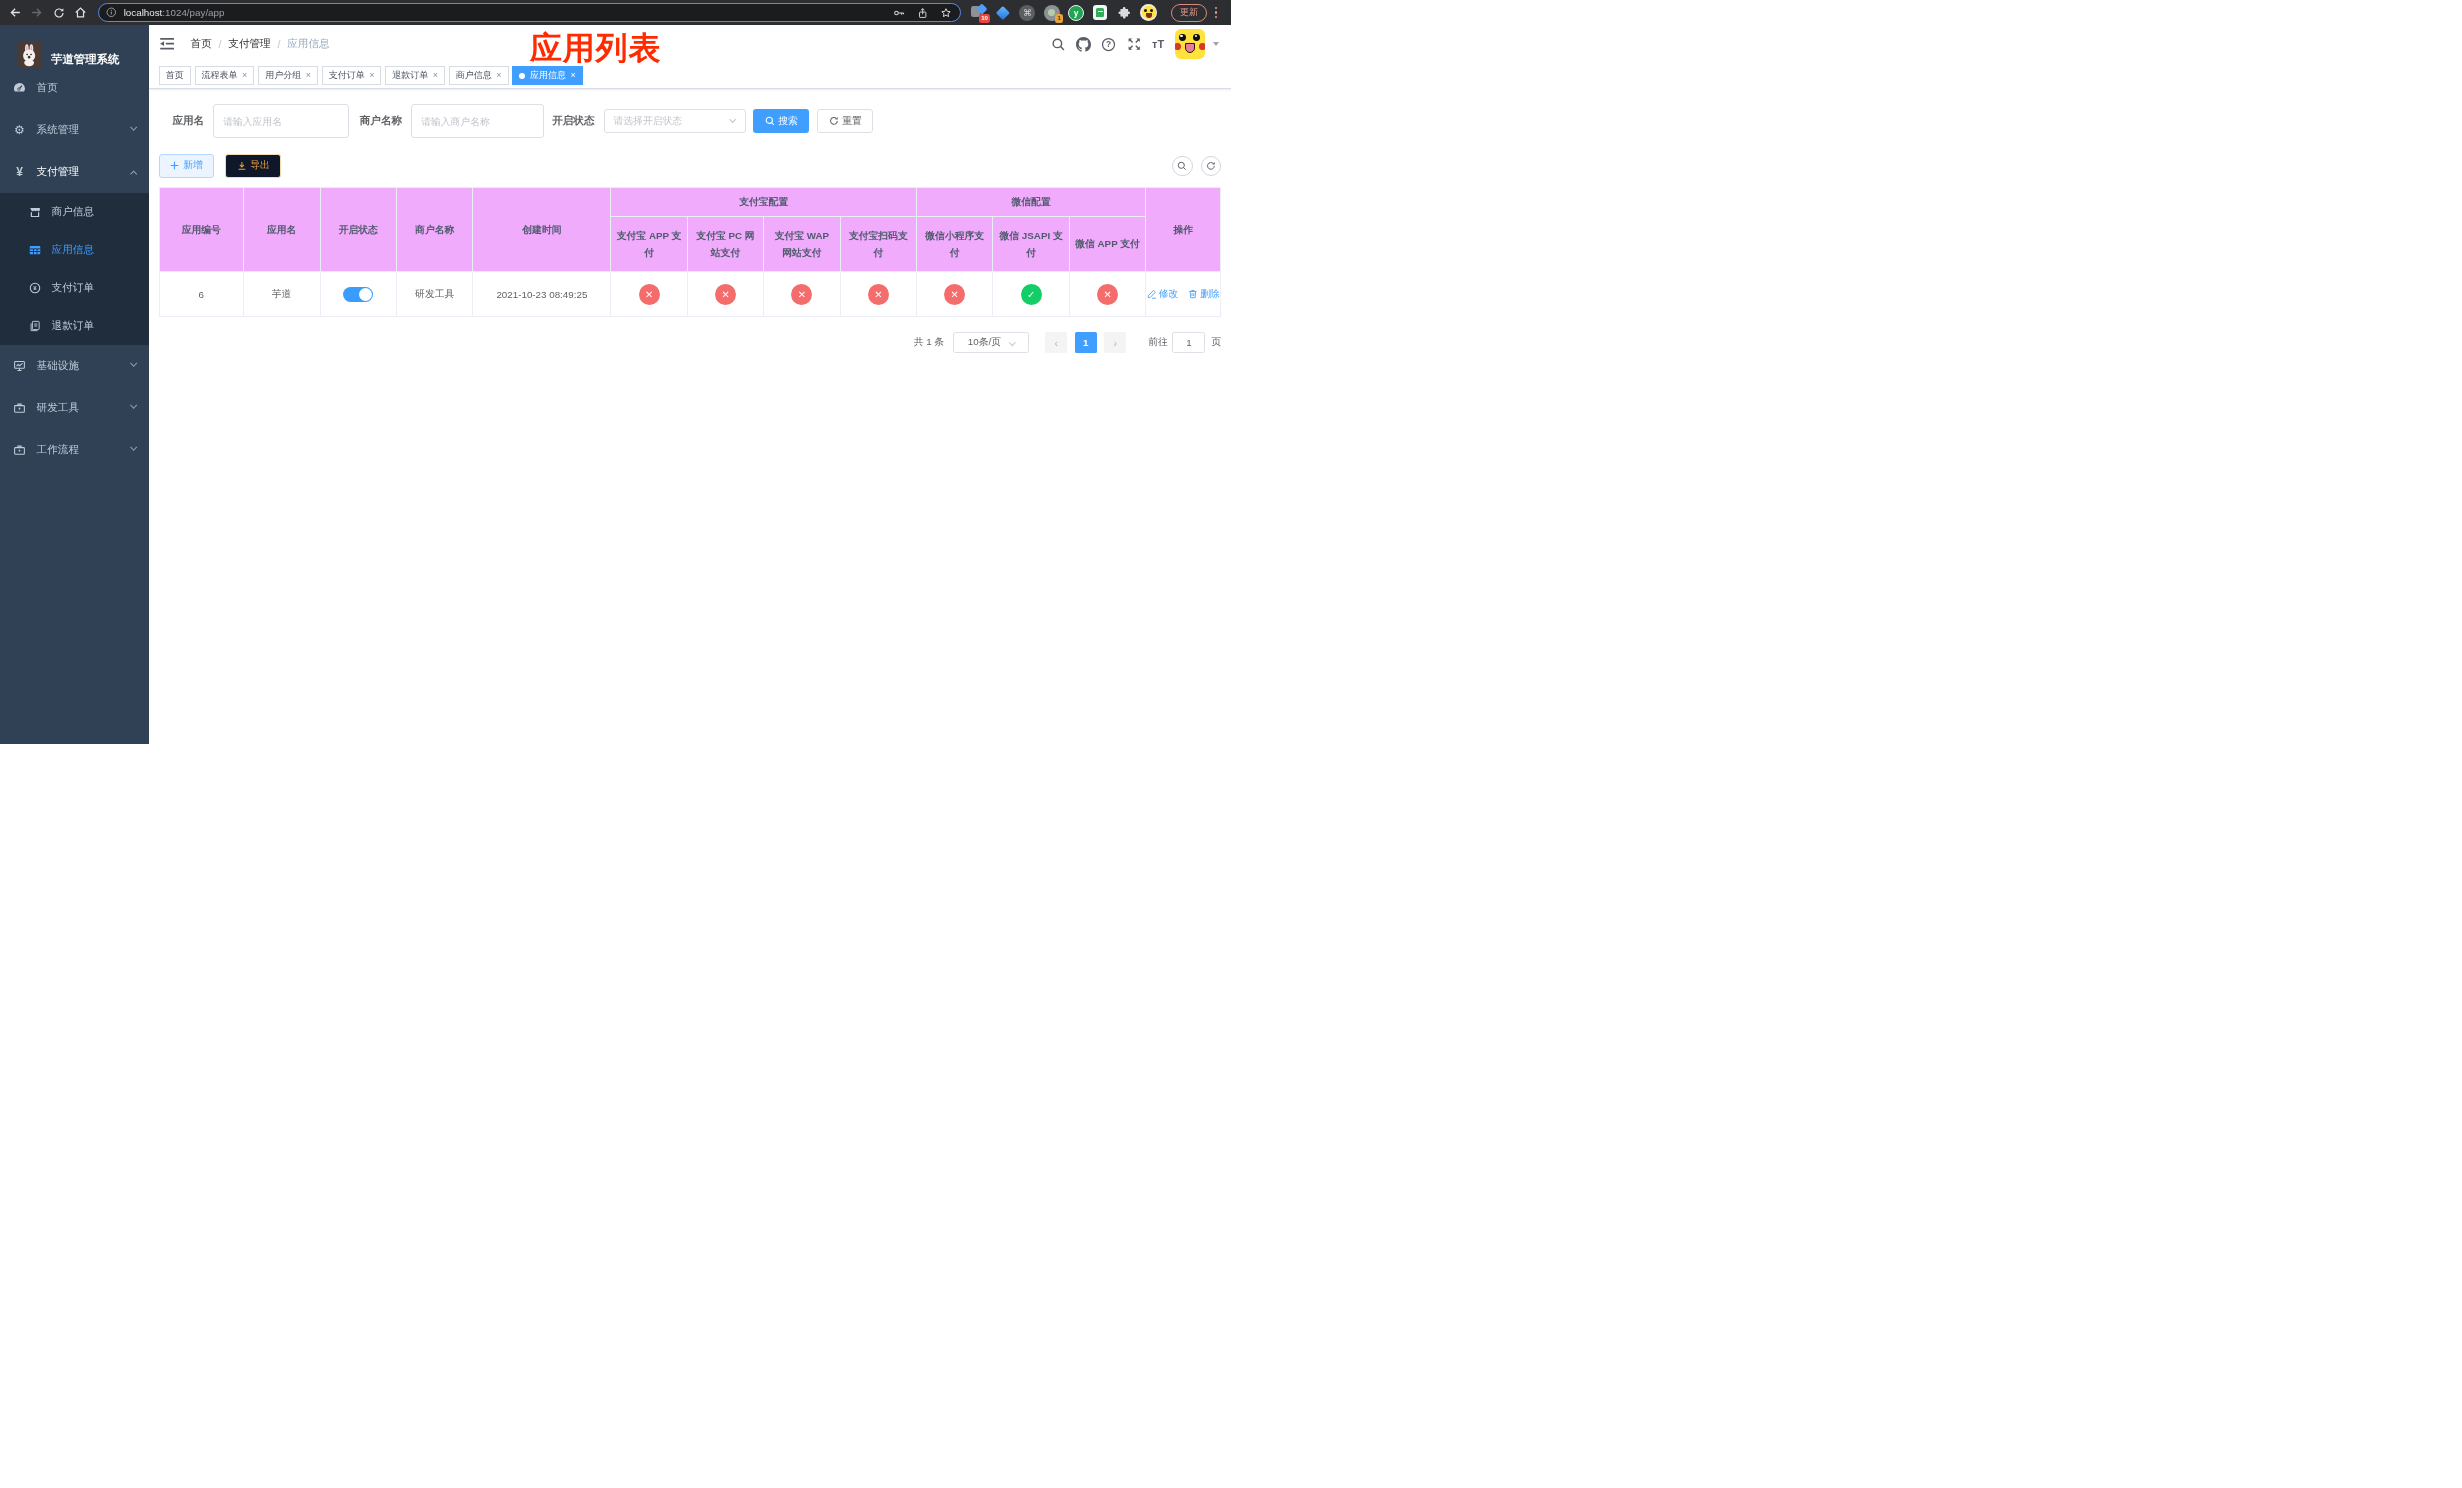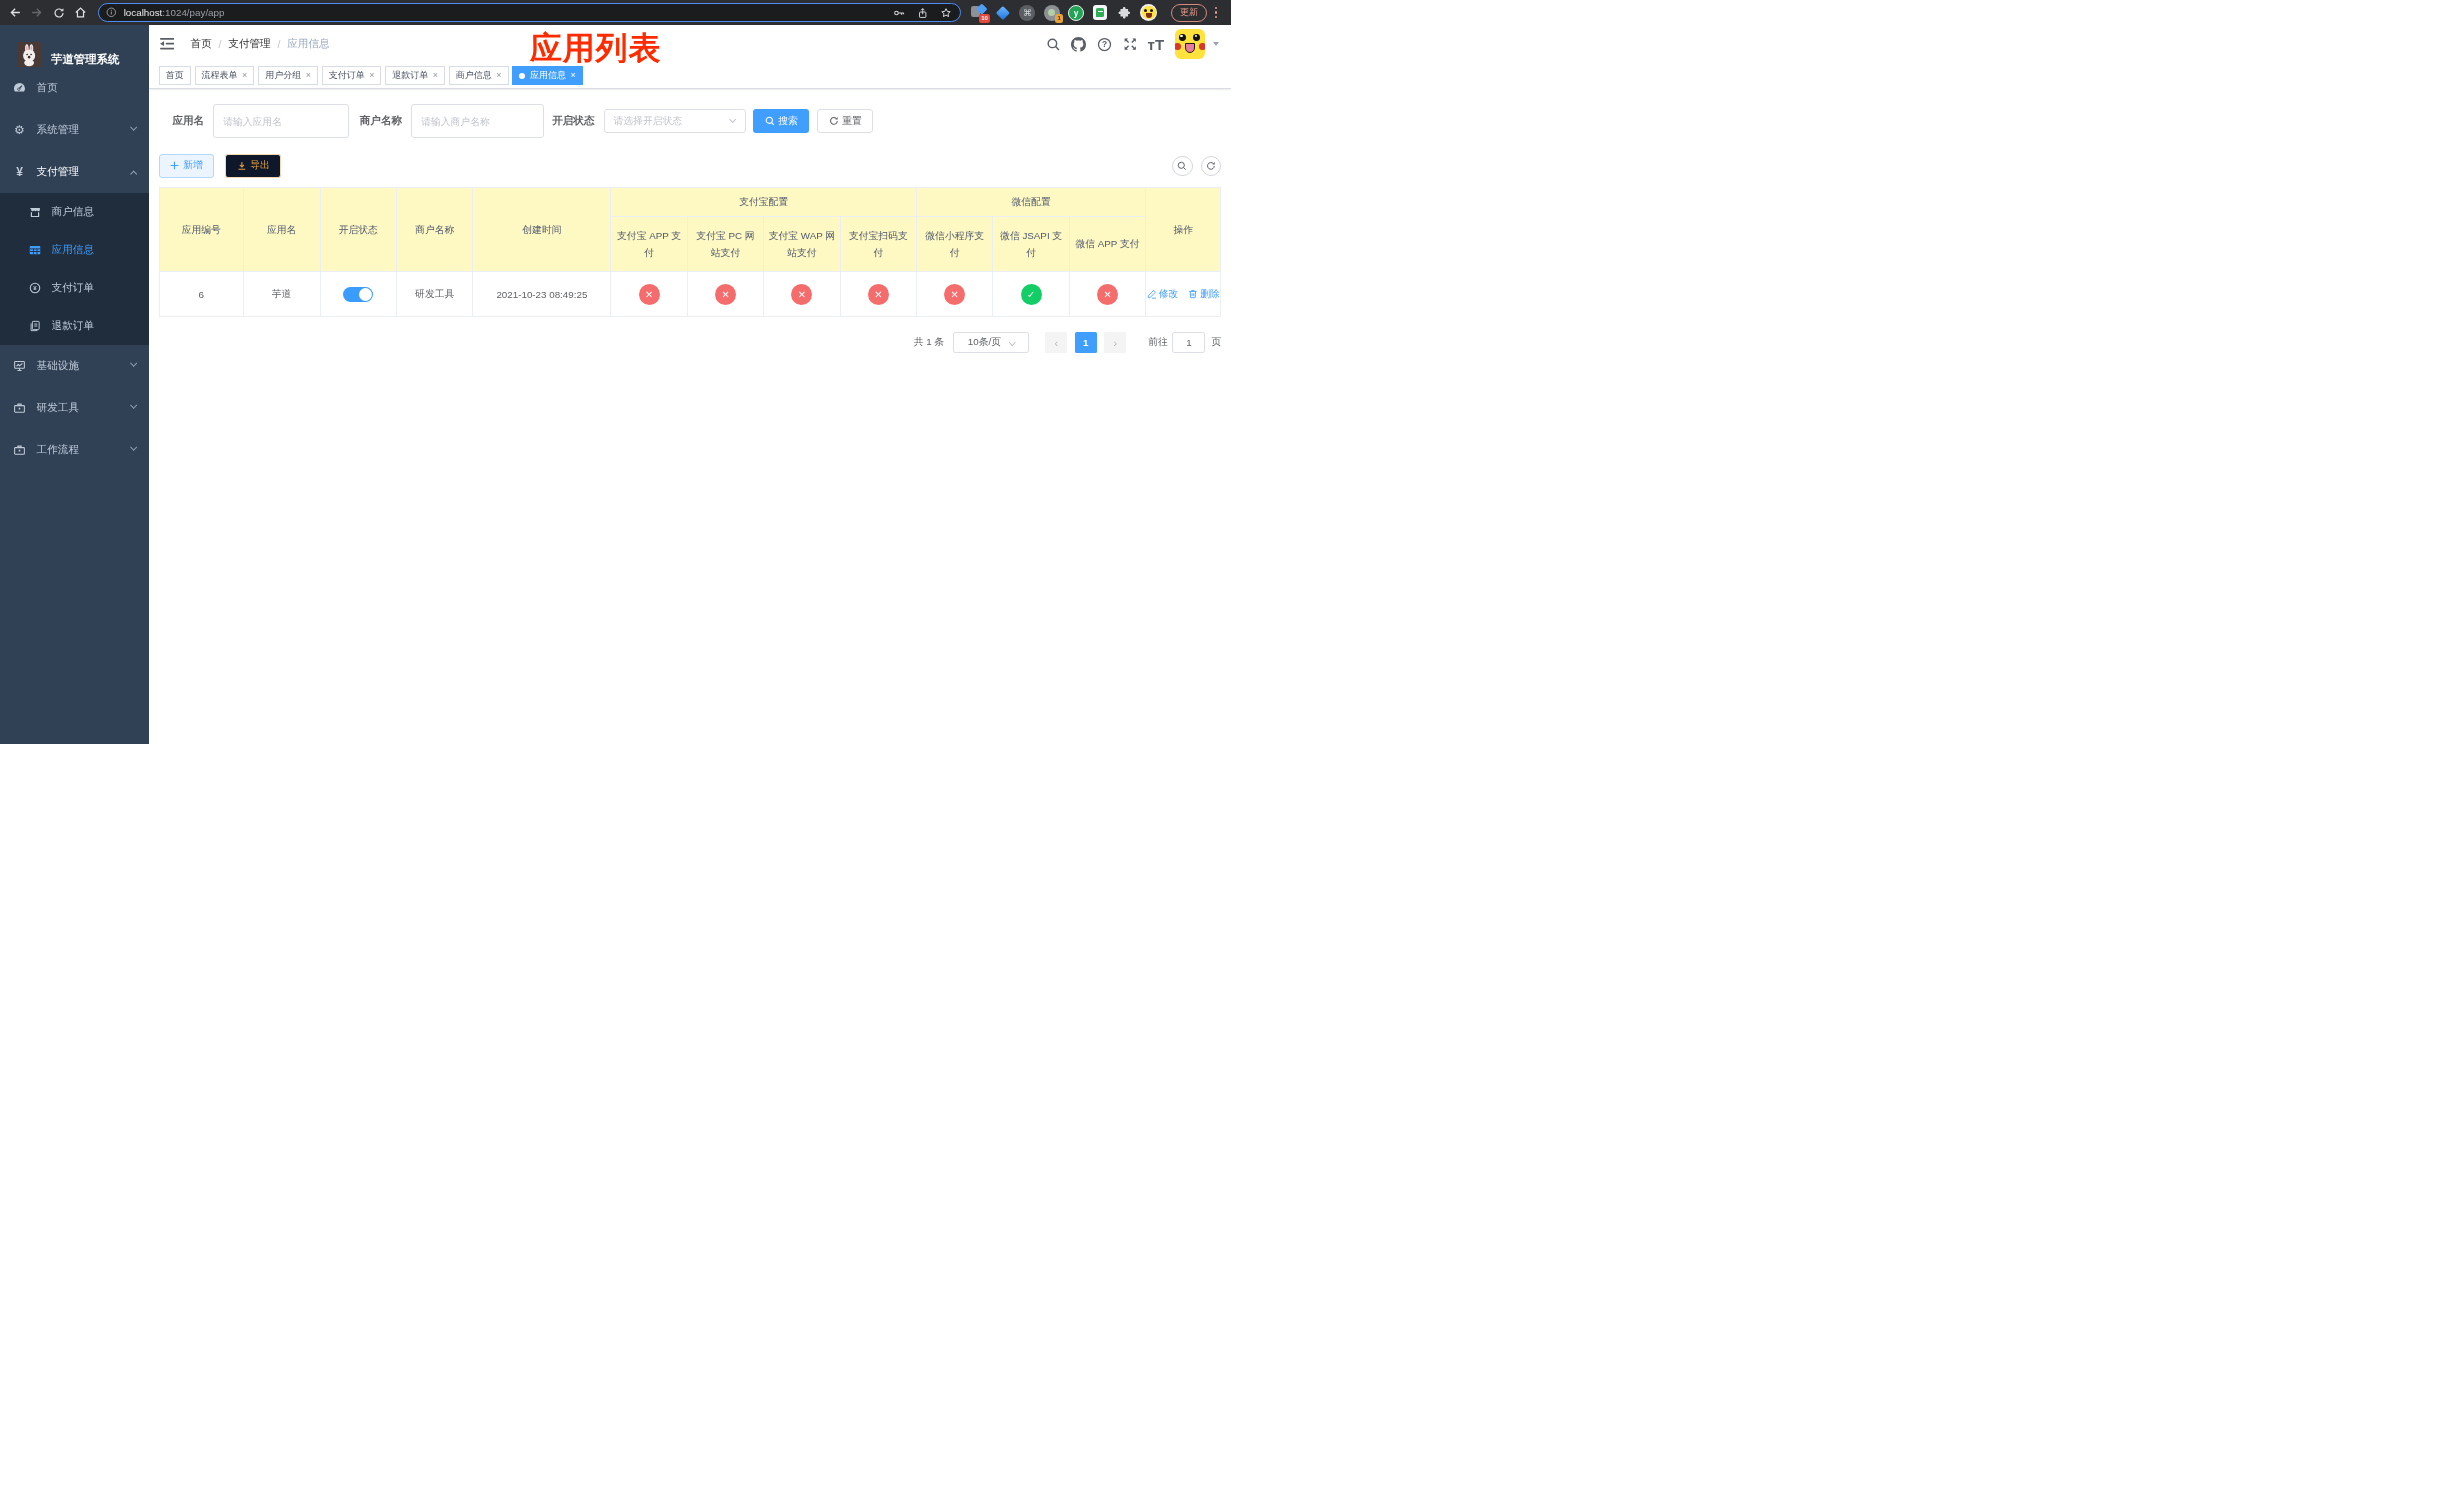--- a/index.html
+++ b/index.html
@@ -109,21 +109,21 @@
   .toolbar-row { display:flex; align-items:center; margin-top:16px;justify-content:center; }
   .btn-add { background:#ecf5ff; border-color:#b3d8ff; color:#409eff; height:23.5px; margin-right:10.6px; }
   .btn-export { background:#0f172a; border-color:#f5dab1; color:#e6a23c; height:23.5px; }
   .circle-btns { margin-left:auto; display:flex; }
   .circle-btn { width:20.4px; height:20.4px; border-radius:50%; border:0.8px solid #d3d6dd; background:#fff; display:flex; align-items:center; justify-content:center; color:#5a5e66; margin-left:8.3px; cursor:pointer; }
 
   
   .table-wrap { margin-top:9.8px; }
   table { width:100%; border-collapse:collapse; table-layout:fixed; }
   th,td { border:0.8px solid #ebeef5; text-align:center; font-size:9.8px; }
-  th { background:#fef9c3; color:#515a6e; font-weight:400; padding:6px 4.5px; line-height:1.8; }
+  th { background:#f0abfc; color:#515a6e; font-weight:700; padding:6px 4.5px; line-height:1.8; }
   tr.h1 th.group { height:29px; line-height:1.2; }
   tr.h2 th { height:55px; vertical-align:middle; }
   td { height:45px; color:#606266; background:#fff; }
   .cfg-badge { display:inline-flex; width:21px; height:21px; border-radius:50%; align-items:center; justify-content:center; color:#fff; font-size:9.8px; }
   .badge-danger { background:#f56c6c; }
   .badge-success { background:#13ce66; }
   .switch { width:30px; height:15px; border-radius:7.6px; background:#3a9cfc; position:relative; display:inline-block; vertical-align:middle; cursor:pointer; }
   .switch::after { content:''; position:absolute; right:0.8px; top:0.8px; width:13.6px; height:13.6px; border-radius:50%; background:#fff; }
   .actions { display:flex; justify-content:center; align-items:center; }
   .link { color:#409eff; font-size:9.8px; display:inline-flex; align-items:center; cursor:pointer; }
@@ -410,21 +410,21 @@
                 <path d="M7 7L2.8 2.8M11 7l4.2-4.2M7 11l-4.2 4.2M11 11l4.2 4.2"></path>
               </g>
               <g fill="currentColor">
                 <path d="M2 6.4V2h4.4z"></path>
                 <path d="M11.6 2H16v4.4z"></path>
                 <path d="M16 11.6V16h-4.4z"></path>
                 <path d="M6.4 16H2v-4.4z"></path>
               </g>
             </svg>
         </span>
-        <span class="nav-tool" style="font-size:15px;font-weight:700;">тT</span>
+        <span class="nav-tool" style="font-size:11px;font-weight:700;">тT</span>
         <span class="avatar">
           <span class="pe1"></span>
             <span class="pe2"></span>
           <span class="cheek1"></span>
             <span class="cheek2"></span>
           <span class="pmouth"></span>
         </span>
         <span class="caret-down"></span>
       </div>
     </div>

